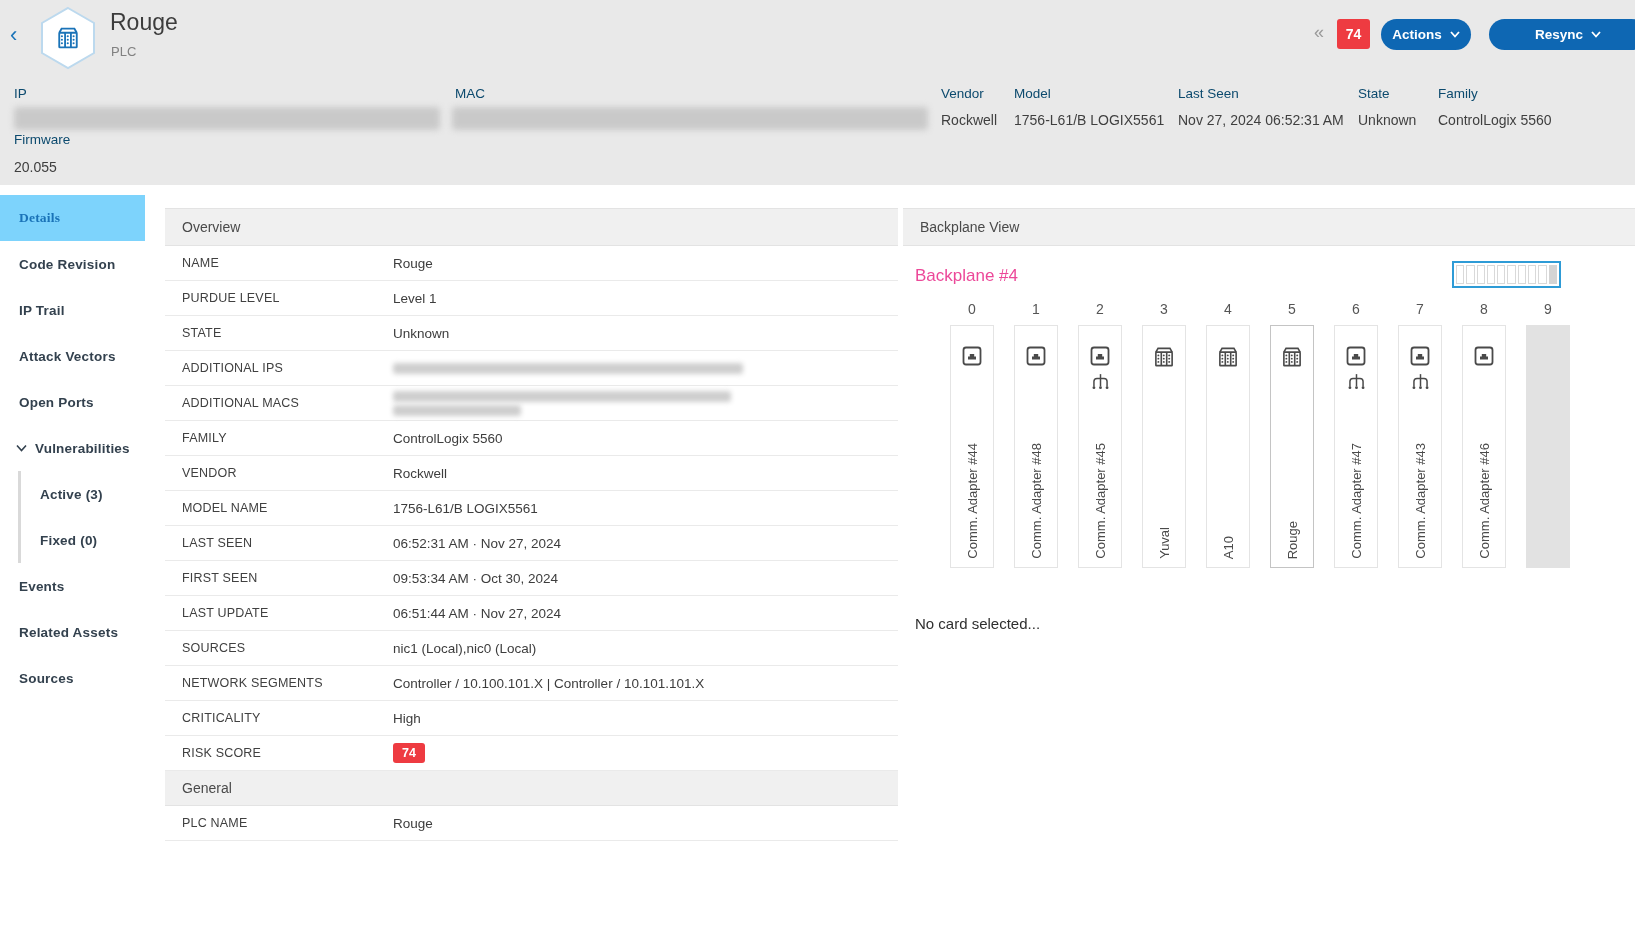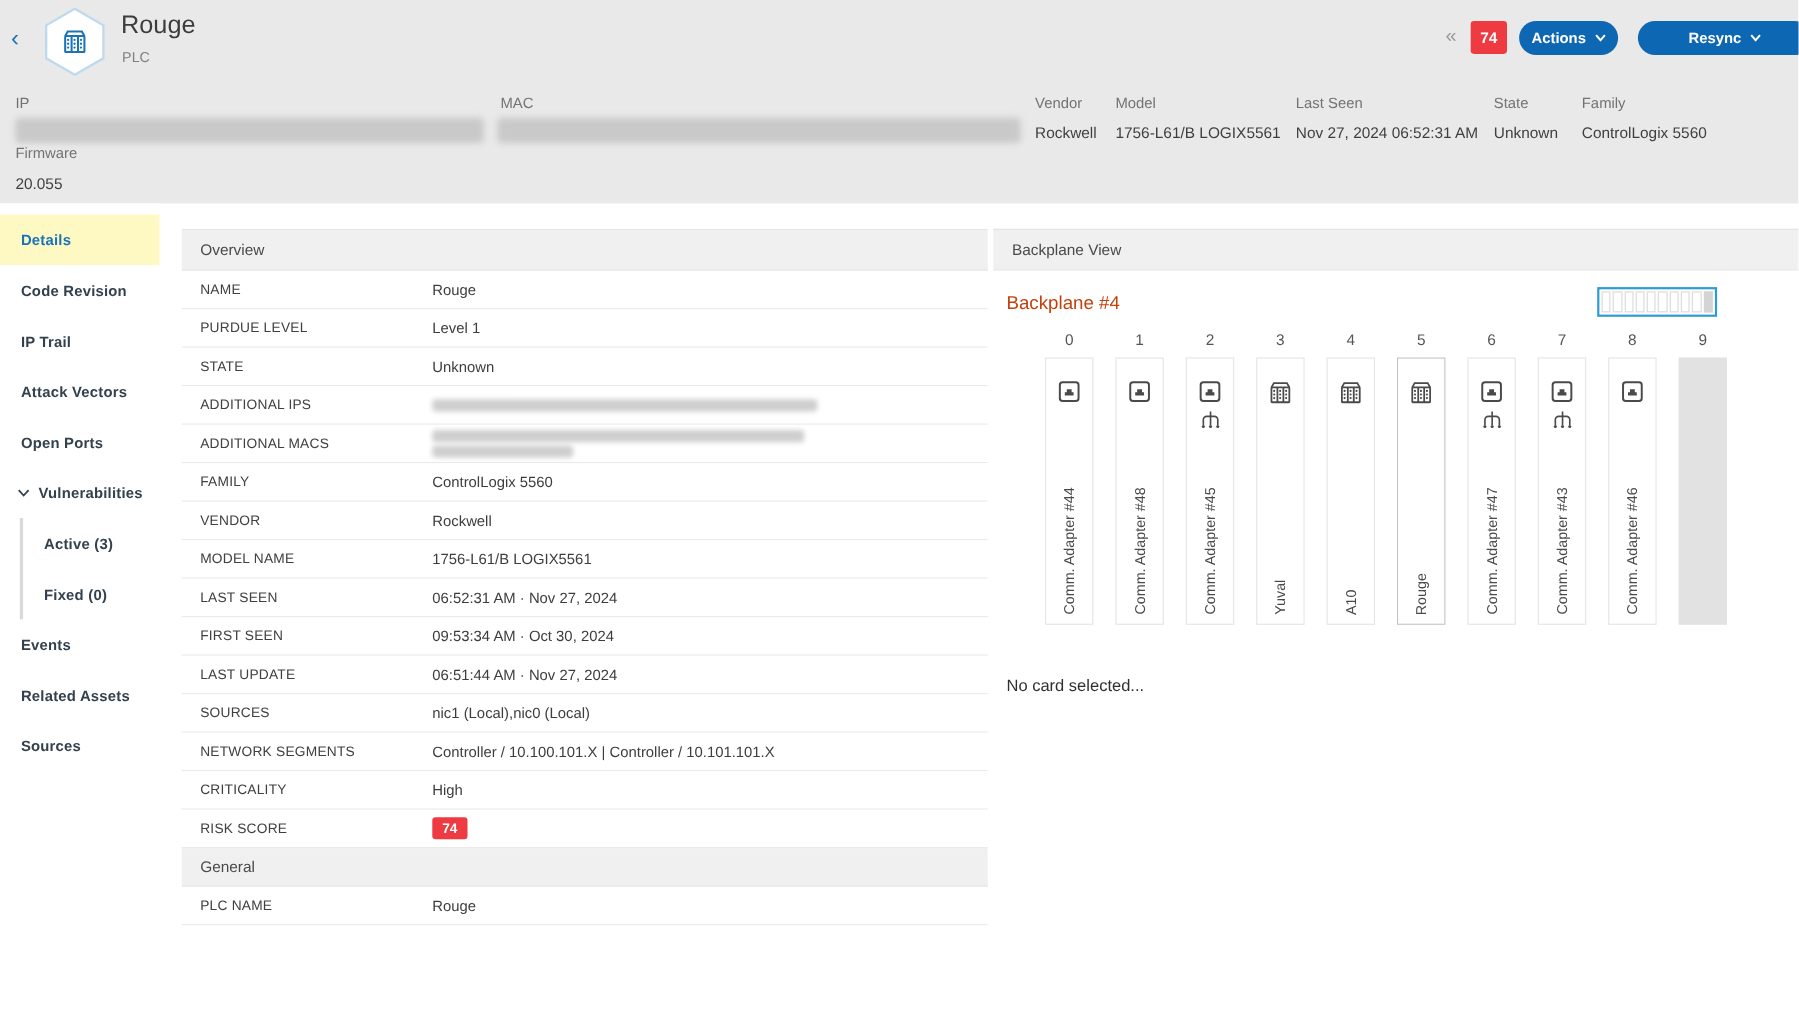--- a/index.html
+++ b/index.html
@@ -19,29 +19,29 @@
   .collapse-chevron { position:absolute; left:1314px; top:22px; font-size:18px; color:#9a9a9a; cursor:pointer; }
   .risk-badge-top { position:absolute; left:1337px; top:19px; width:33px; height:30px; background:#ee3b41;
     border-radius:3px; color:#fff; font-weight:bold; font-size:14px; display:flex; align-items:center; justify-content:center; }
   .pill-btn { position:absolute; top:19px; height:31px; background:#0e67b3; border:none; border-radius:16px;
     color:#fff; font-family:"Liberation Sans",sans-serif; font-weight:bold; font-size:13.5px;
     display:flex; align-items:center; justify-content:center; gap:8px; cursor:pointer; }
   .btn-actions { left:1381px; width:90px; }
   .btn-resync { left:1489px; width:158px; }
   .pill-btn svg { width:10px; height:7px; }
 
-  .info-label { position:absolute; font-size:13.5px; color:#737373; }
+  .info-label { position:absolute; font-size:13.5px; color:#0c4a6e; }
   .info-value { position:absolute; font-size:14px; color:#3f3f3f; }
   .blur-bar { position:absolute; top:107px; height:23px; background:#c9c9c9; border-radius:4px; filter:blur(3px); }
 
   
   .sidebar { position:absolute; left:0; top:185px; width:145px; bottom:0; background:#fff; padding-top:10px; }
   .nav-item { height:46px; display:flex; align-items:center; padding-left:19px; font-size:13.5px; font-weight:bold;
     color:#33414e; cursor:pointer; letter-spacing:.2px; }
-  .nav-item.selected { background:#fef9c3; color:#1a73b8; }
+  .nav-item.selected { background:#7dd3fc; color:#1a73b8;font-family:Liberation Serif, serif; }
   .nav-item .chev { width:11px; height:8px; margin-right:8px; margin-left:-3px; flex:0 0 auto; }
   .nav-sub-wrap { border-left:3px solid #d9d9d9; margin-left:18px; }
   .nav-sub-wrap .nav-item { height:46px; }
 
   
   .panel-header { height:38px; background:#f0f0f0; border-top:1px solid #e3e3e3; border-bottom:1px solid #e3e3e3;
     line-height:37px; padding-left:17px; font-size:14px; color:#4a4a4a; }
   .overview-panel { position:absolute; left:165px; top:208px; width:733px; bottom:0; overflow:hidden; }
   .o-row { height:35px; display:flex; align-items:center; border-bottom:1px solid #eaeaea; }
   .o-label { flex:0 0 228px; padding-left:17px; font-size:12.5px; color:#404040; letter-spacing:.2px; }
@@ -49,21 +49,21 @@
   .o-blur-stack { display:flex; flex-direction:column; gap:3px; }
   .o-blur { height:11px; background:#cecece; border-radius:3px; filter:blur(2.5px); }
   .risk-badge-cell { display:inline-block; background:#ee3b41; color:#fff; font-size:12.5px; font-weight:bold;
     padding:3px 9px; border-radius:3px; }
   .sub-section-header { height:35px; background:#f0f0f0; border-bottom:1px solid #e3e3e3; line-height:35px;
     padding-left:17px; font-size:14px; color:#4a4a4a; }
 
   
   .backplane-panel { position:absolute; left:903px; top:208px; width:732px; bottom:0; }
   .bp-body { position:relative; width:100%; height:682px; background:#fff; }
-  .bp-title { position:absolute; left:12px; top:20px; font-size:17px; color:#c2410c; }
+  .bp-title { position:absolute; left:12px; top:20px; font-size:17px; color:#ec4899; }
   .minimap { position:absolute; left:549px; top:15px; width:109px; height:27px; border:2px solid #2e9bd6;
     background:#fff; display:flex; gap:2px; padding:2px; cursor:pointer; }
   .mini-slot { flex:1; border:1px solid #d9d9d9; background:#fff; }
   .mini-slot.filled { background:#d4d4d4; border-color:#d4d4d4; }
 
   .slot-area { position:absolute; left:47px; top:55px; display:flex; gap:20px; }
   .slot-col { width:44px; }
   .slot-number { text-align:center; font-size:14px; color:#555; height:20px; margin-bottom:4px; }
   .slot-card { position:relative; width:44px; height:243px; border:1px solid #e4e4e4; background:#fff; cursor:pointer; }
   .slot-card.selected { border-color:#c4c4c4; }

